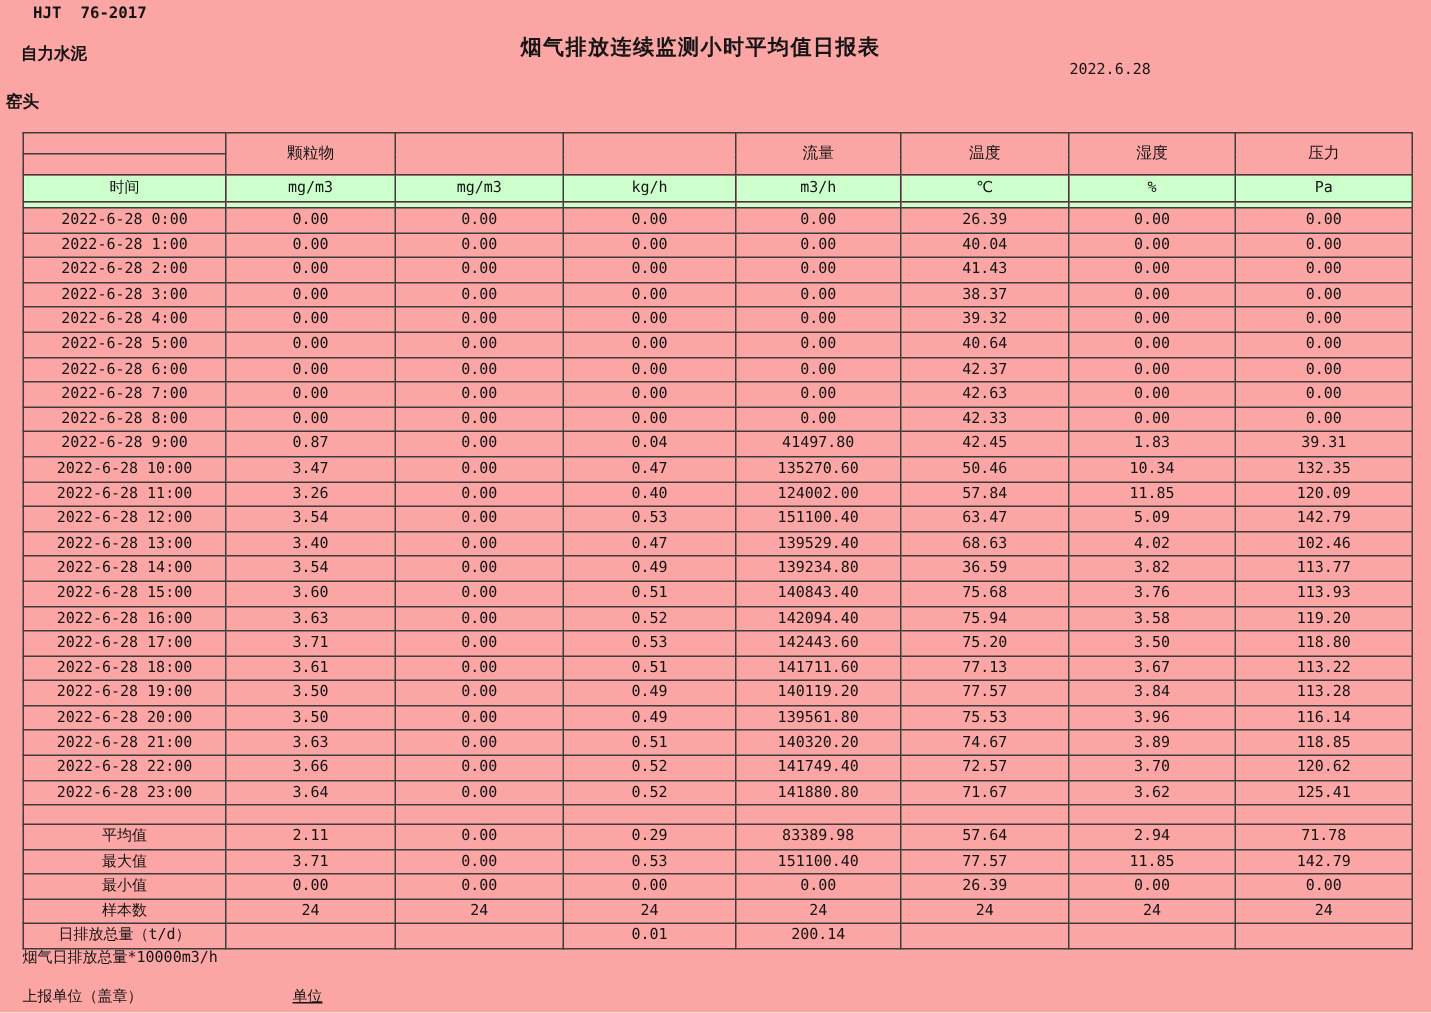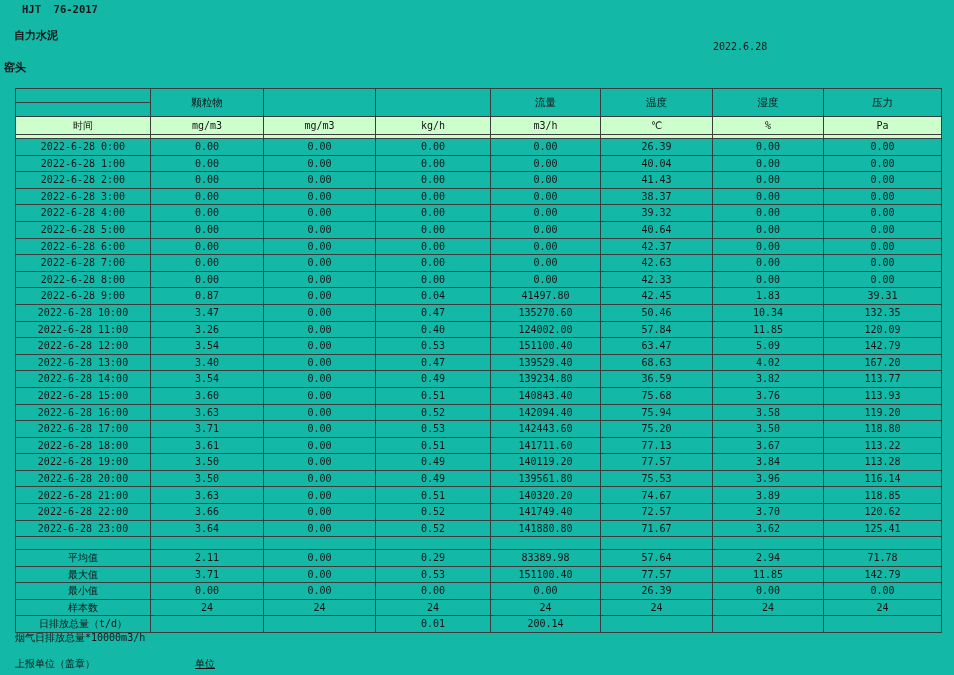--- a/index.html
+++ b/index.html
@@ -1,16 +1,16 @@
 <!DOCTYPE html>
 <html><head>
 <meta charset="utf-8">
 <style>
   html,body{margin:0;padding:0;background:#fff;}
-  .page{position:relative;width:954px;height:675px;background:#14b8a6;overflow:hidden;
+  .page{position:relative;width:954px;height:675px;background:#fca5a5;overflow:hidden;
         font-family:"DejaVu Sans Mono","DejaVu Sans",sans-serif;color:#141414;}
   .doc-code{position:absolute;left:22px;top:3px;font-size:10.5px;font-weight:bold;white-space:pre;}
   .title{position:absolute;left:0;right:20px;top:23px;text-align:center;font-size:14px;font-weight:bold;letter-spacing:1px;}
   .company{position:absolute;left:14px;top:28px;font-size:11px;font-weight:bold;}
   .date{position:absolute;left:713px;top:41px;font-size:10px;}
   .location{position:absolute;left:4px;top:60px;font-size:11px;font-weight:bold;font-family:Liberation Serif, serif;}
   .tablewrap{position:absolute;left:15px;top:88px;}
   table{border-collapse:collapse;table-layout:fixed;}
   td{border:1px solid #3d3d3d;text-align:center;vertical-align:middle;
      padding:0;margin:0;white-space:nowrap;overflow:hidden;font-size:10px;line-height:1.15;}
@@ -25,20 +25,21 @@
   .note1{position:absolute;left:15px;top:631px;font-size:10px;}
   .note2{position:absolute;left:15px;top:657px;font-size:10px;}
   .unitlabel{position:absolute;left:195px;top:657px;font-size:10px;text-decoration:underline;}
 </style>
 </head>
 <body>
 
 <div class="page">
 
   <div class="doc-code">HJT  76-2017</div>
+  <div class="title">烟气排放连续监测小时平均值日报表</div>
   <div class="company">自力水泥</div>
   <div class="date">2022.6.28</div>
   <div class="location">窑头</div>
 
   <div class="tablewrap">
     <table>
       <colgroup>
         <col style="width:135px">
           <col style="width:113px">
           <col style="width:112px">
@@ -213,21 +214,21 @@
             <td>142.79</td>
           </tr>
           <tr class="dr">
             <td>2022-6-28 13:00</td>
             <td>3.40</td>
             <td>0.00</td>
             <td>0.47</td>
             <td>139529.40</td>
             <td>68.63</td>
             <td>4.02</td>
-            <td>167.20</td>
+            <td>102.46</td>
           </tr>
           <tr class="dr">
             <td>2022-6-28 14:00</td>
             <td>3.54</td>
             <td>0.00</td>
             <td>0.49</td>
             <td>139234.80</td>
             <td>36.59</td>
             <td>3.82</td>
             <td>113.77</td>

